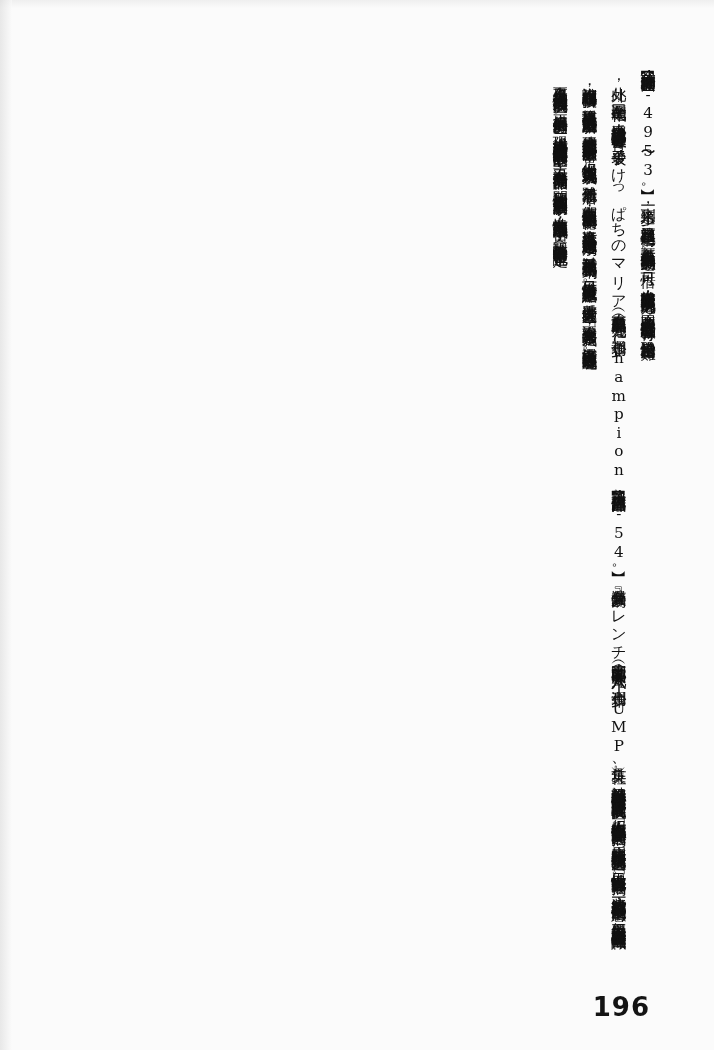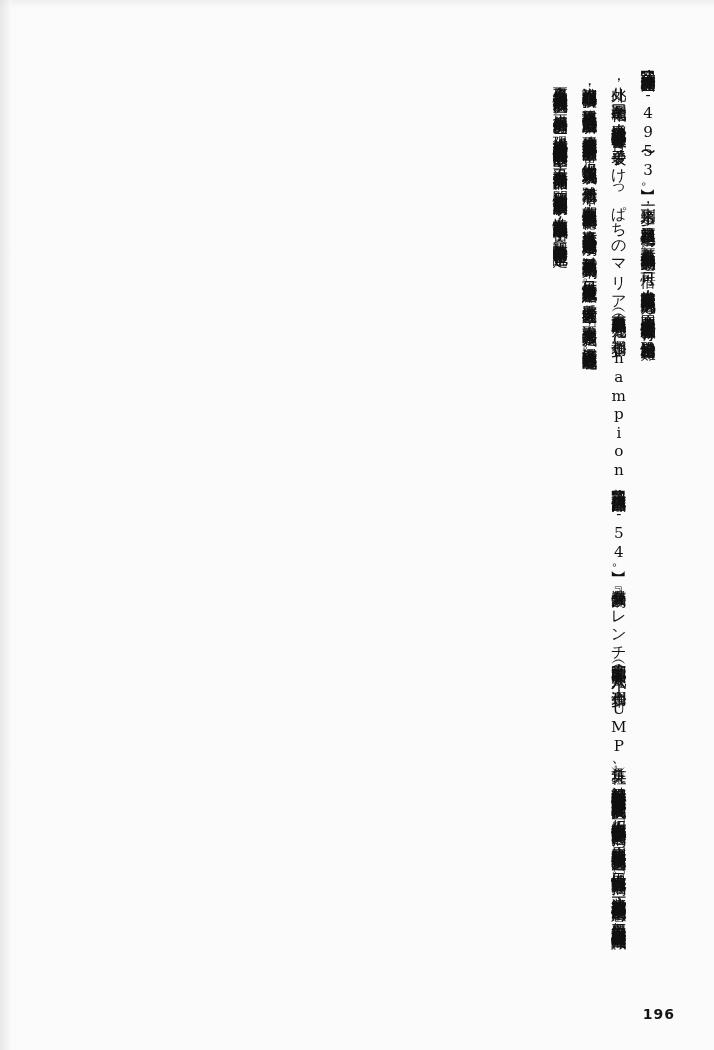--- a/index.html
+++ b/index.html
@@ -48,25 +48,25 @@
   .vtext p {
     margin: 0;
     padding: 0;
     text-indent: 1em;
   }
   .vtext p.noindent {
     text-indent: 0;
   }
   .page-number {
     position: absolute;
-    right: 39px;
+    right: 64px;
     bottom: 28px;
     font-family: "DejaVu Sans", "Liberation Sans", sans-serif;
     font-weight: bold;
-    font-size: 14px;
+    font-size: 26px;
     letter-spacing: 1px;
     color: #141414;
   }
   .edge-shadow-left {
     position: absolute;
     top: 0;
     left: 0;
     width: 12px;
     height: 1050px;
     background: linear-gradient(to right, #d8d8d8, #fbfbfb);

